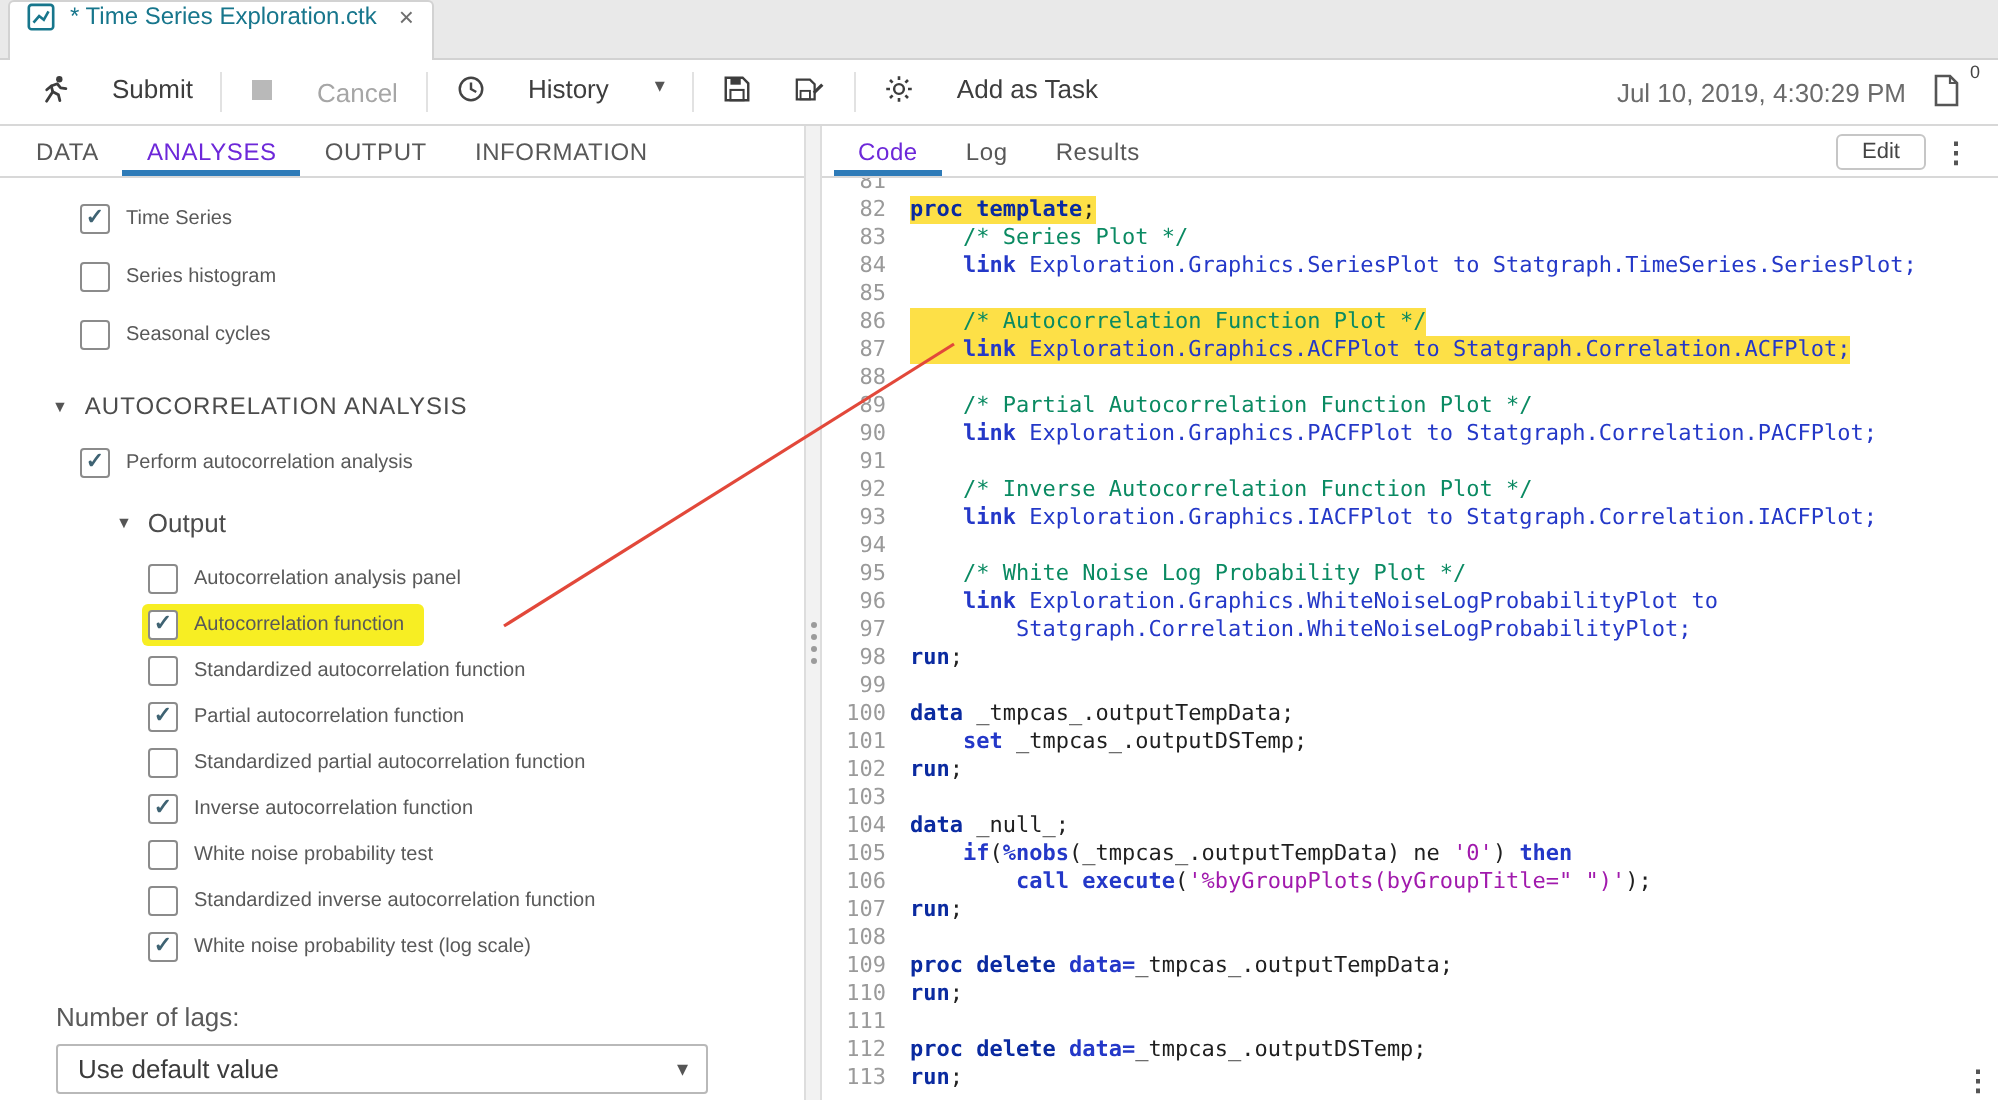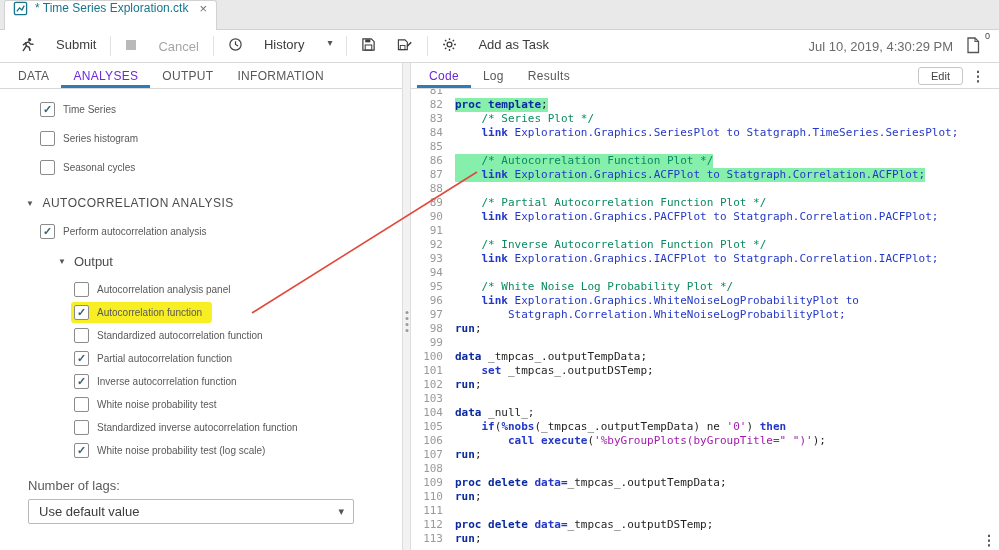--- a/index.html
+++ b/index.html
@@ -58,21 +58,21 @@
   .number-lags-label { margin-top:18px; padding-left:28px; font-size:13px; color:#5a5a5a; }
   .lags-dropdown { margin:6px 0 0 28px; width:326px; height:25px; border:1px solid #b9b9b9; border-radius:2px;
                    display:flex; align-items:center; padding:0 10px; font-size:13px; color:#3c3c3c; position:relative; background:#fff; }
   .dd-caret { position:absolute; right:9px; color:#555; font-size:11px; }
 
   
   .code-area { flex:1; overflow:hidden; background:#fff; }
   #code-lines { margin-top:-5px; font-family:"DejaVu Sans Mono", monospace; font-size:11px; line-height:14px; white-space:pre; }
   .code-line { display:flex; height:14px; }
   .ln { flex:0 0 44px; width:44px; text-align:right; color:#9a9a9a; padding-right:12px; }
-  .code-text.hl { background:#86efac; }
+  .code-text.hl { background:#fde047; }
   .tk-kw { color:#0a2aa0; font-weight:bold; }
   .tk-st { color:#2438c8; font-weight:bold; }
   .tk-bl { color:#2438c8; }
   .tk-cm { color:#0a8a62; }
   .tk-str { color:#a11aad; }
   .tk-pl { color:#1f1f1f; }
 
   .annotation { position:absolute; left:0; top:0; width:999px; height:550px; pointer-events:none; z-index:40; }
   .corner-kebab { position:absolute; right:3px; bottom:2px; color:#555; font-size:14px; font-weight:bold; z-index:30; }
 </style>
@@ -224,20 +224,26 @@
           <div class="cb-row lvl1">
             <span class="cb-inner">
               <span class="cb-box"></span>
               <span class="cb-label">Standardized autocorrelation function</span>
             </span>
           </div>
           <div class="cb-row lvl1">
             <span class="cb-inner">
               <span class="cb-box checked">✓</span>
               <span class="cb-label">Partial autocorrelation function</span>
+            </span>
+          </div>
+          <div class="cb-row lvl1">
+            <span class="cb-inner">
+              <span class="cb-box"></span>
+              <span class="cb-label">Standardized partial autocorrelation function</span>
             </span>
           </div>
           <div class="cb-row lvl1">
             <span class="cb-inner">
               <span class="cb-box checked">✓</span>
               <span class="cb-label">Inverse autocorrelation function</span>
             </span>
           </div>
           <div class="cb-row lvl1">
             <span class="cb-inner">

